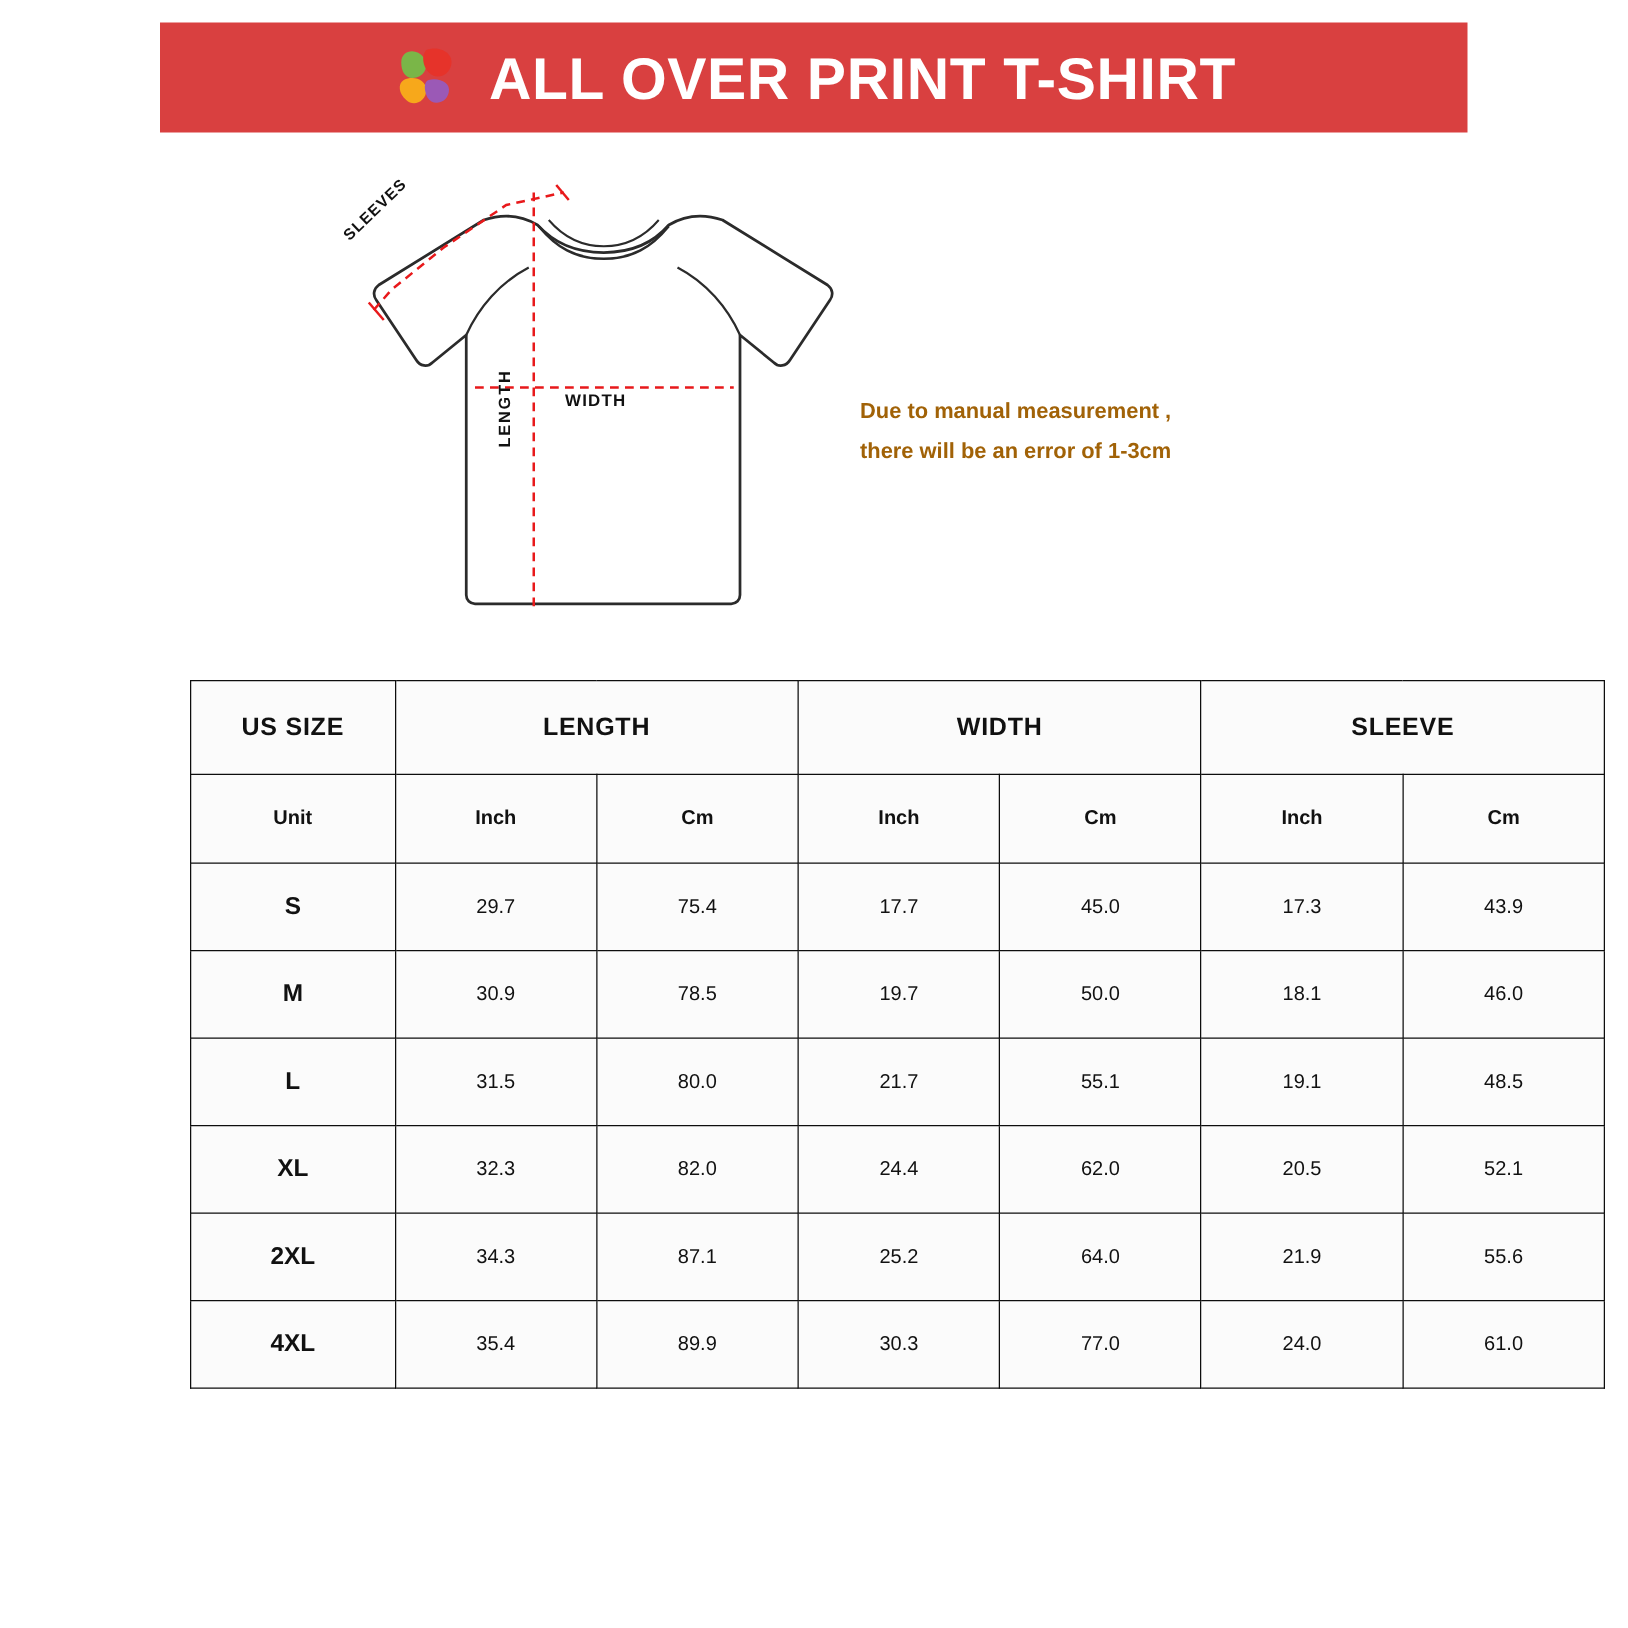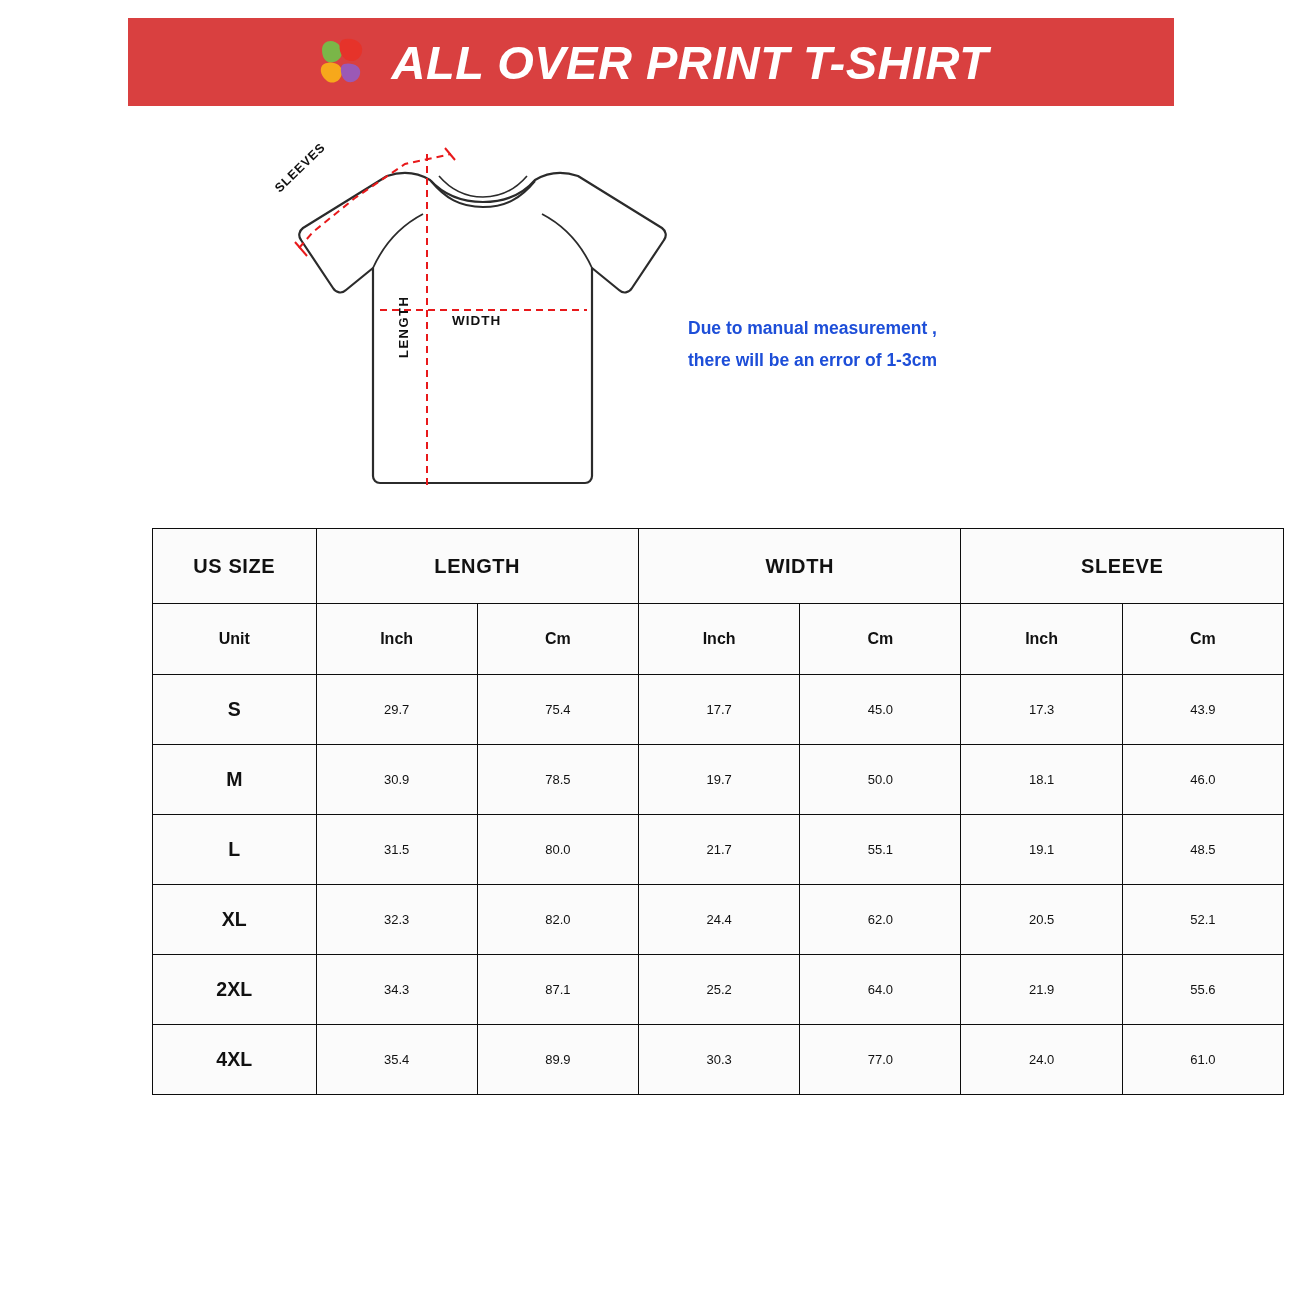--- a/index.html
+++ b/index.html
@@ -20,21 +20,20 @@
   .header-banner {
     position: absolute;
     left: 128px;
     top: 18px;
     width: 1046px;
     height: 88px;
     background: #d94040;
     display: flex;
     align-items: center;
     justify-content: center;
-    font-style: italic;
   }
   .header-inner {
     display: flex;
     align-items: center;
     gap: 22px;
   }
   .logo-mark {
     position: relative;
     width: 56px;
     height: 56px;
@@ -91,32 +90,32 @@
     color: #111;
     white-space: nowrap;
     transform: rotate(-90deg);
     transform-origin: left top;
   }
 
   .note {
     position: absolute;
     left: 688px;
     top: 312px;
-    color: #1d4ed8;
+    color: #a16207;
     font-size: 17.5px;
     font-weight: bold;
     line-height: 32px;
     white-space: nowrap;
   }
 
   
   .size-table {
     position: absolute;
     left: 152px;
-    top: 528px;
+    top: 544px;
     width: 1132px;
     border-collapse: collapse;
     table-layout: fixed;
   }
   .size-table td, .size-table th {
     border: 1.5px solid #0d0d0d;
     text-align: center;
     vertical-align: middle;
     background: #fbfbfb;
     font-size: 19px;
@@ -128,21 +127,21 @@
     font-weight: bold;
     letter-spacing: 0.6px;
   }
   .size-table .unit-row td {
     height: 68px;
     font-size: 16px;
     font-weight: bold;
   }
   .size-table .data-row td {
     height: 67px;
-    font-size: 13px;
+    font-size: 16px;
   }
   .size-table .data-row td.size-cell {
     font-weight: bold;
     font-size: 19.5px;
   }
   .col-size { width: 144px; }
   .col-num  { width: 142px; }
 </style>
 </head>
 <body>

